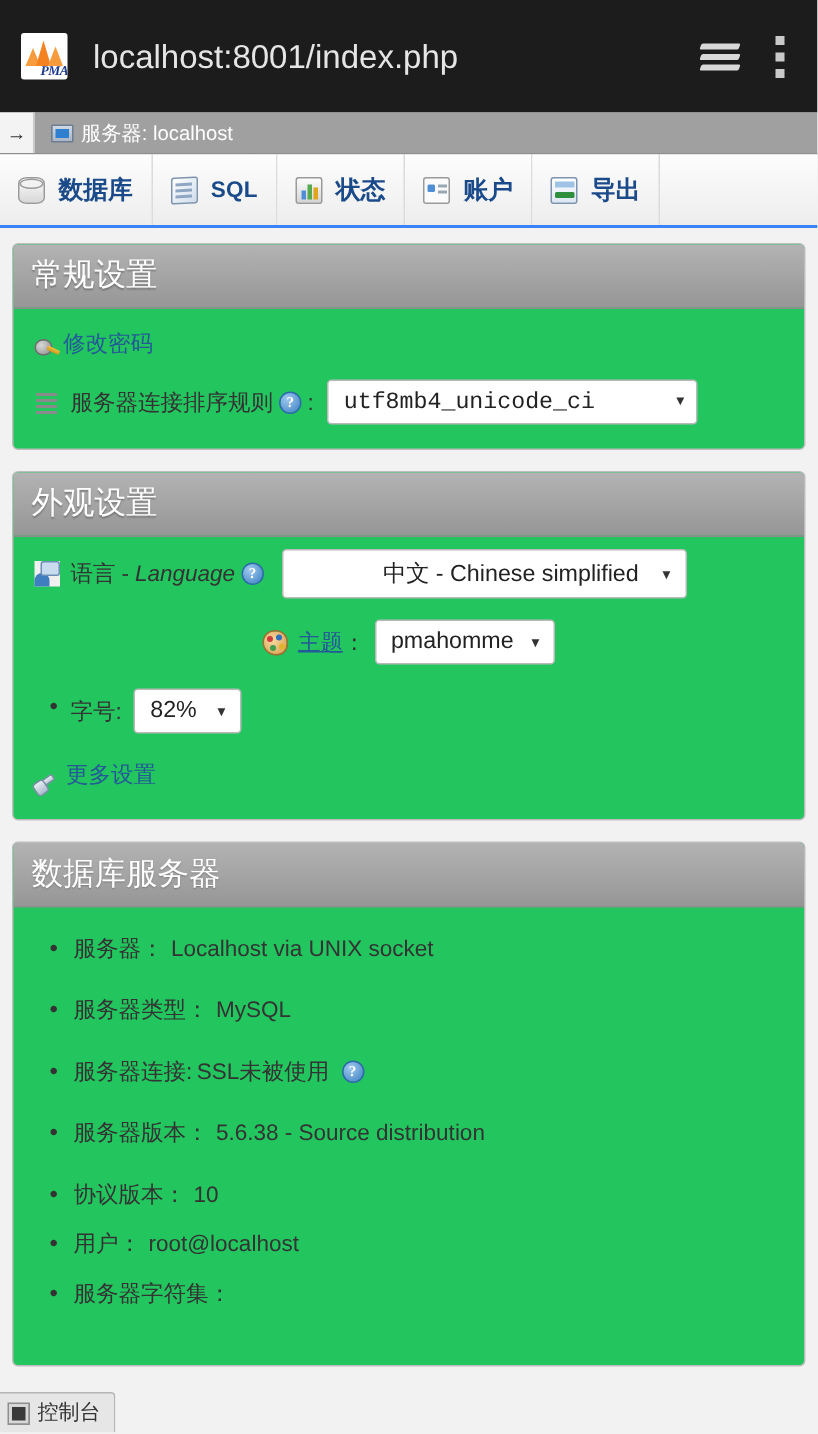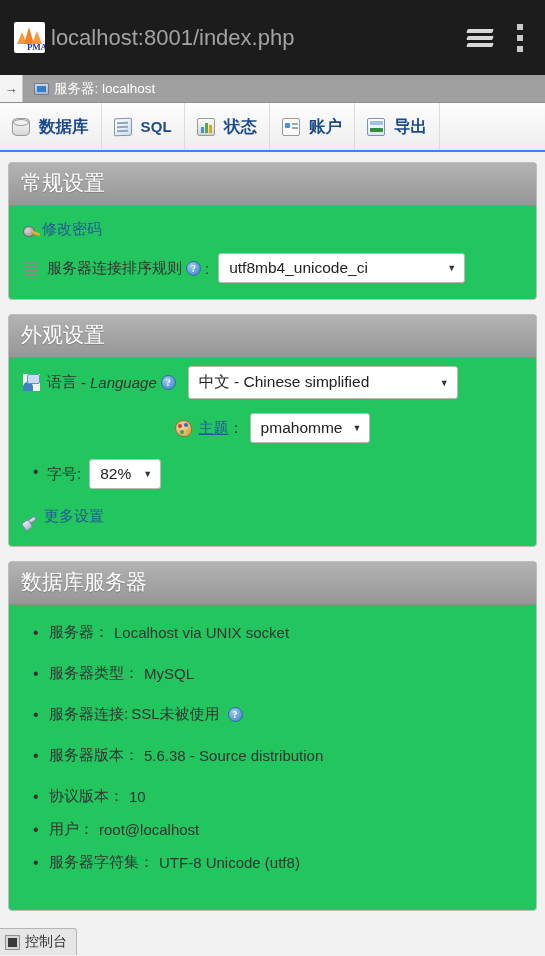--- a/index.html
+++ b/index.html
@@ -37,25 +37,26 @@
   .pma-logo .f1 { left: 3px; border-bottom-color:#f89b3c; border-bottom-width: 12px;}
   .pma-logo .f2 { left: 10px; border-bottom-width: 17px; bottom: 9px; }
   .pma-logo .f3 { left: 18px; border-bottom-color:#f89b3c; border-bottom-width: 13px;}
   .pma-logo .pma-text {
     position: absolute; bottom: 1px; left: 13px; right: 0;
     text-align: center;
     font-size: 9px; font-weight: bold;
     color: #1d3a8f;
     font-family: "Liberation Serif", serif;
     letter-spacing: -0.3px;
+    font-style: italic;
   }
   .url-text {
-    color: #a3a3a3;
+    color: #e5e5e5;
     font-size: 22px;
-    margin-left: 6px;
+    margin-left: 17px;
     flex: 1 1 auto;
     white-space: nowrap;
     overflow: hidden;
   }
   .tabs-stack-icon {
     width: 28px; height: 22px;
     position: relative;
     margin-right: 22px;
     flex: 0 0 auto;
   }
@@ -326,21 +327,21 @@
     background: #ffffff;
     border: 1px solid #b9b9b9;
     border-radius: 3px;
     padding: 5px 8px 5px 10px;
     font-size: 15.5px;
     color: #222;
     gap: 14px;
     white-space: nowrap;
   }
   .sel .caret { font-size: 9px; color: #333; }
-  .sel-collation { width: 247px; }
+  .sel-collation { width: 247px; font-family: Liberation Mono, monospace; }
   .sel-lang { width: 270px; }
 
   .italic { font-style: italic; }
 
   ul.srv { list-style: none; padding-left: 26px; }
   ul.srv li {
     position: relative;
     font-size: 15px;
     color: #333;
     margin-bottom: 22px;
@@ -467,21 +468,21 @@
 
   <div class="panel">
     <div class="panel-head">外观设置</div>
     <div class="panel-body" style="padding-top:8px;padding-bottom:20px;">
       <div class="row">
         <span class="mini ic-lang"></span>
         <span class="label">语言</span>
         <span class="label" style="margin:0 4px;">-</span>
         <span class="label italic">Language</span>
         <span class="ic-help">?</span>
-        <span class="sel sel-lang" style="margin-left:8px;">
+        <span class="sel sel-lang" style="margin-left:8px;justify-content:flex-end;">
           <span>中文 - Chinese simplified</span>
           <span class="caret">▼</span>
         </span>
       </div>
 
       <div class="row" style="margin-bottom:16px;justify-content:center;">
         <span class="mini ic-palette"></span>
         <a class="link u">主题</a>
         <span class="label">：</span>
         <span class="sel" style="margin-left:6px;gap:10px;">
@@ -536,21 +537,20 @@
           <span>10</span>
         </li>
         <li style="margin-bottom:14px;">
           <span>用户：</span>
           <span style="width:5px"></span>
           <span>root@localhost</span>
         </li>
         <li>
           <span>服务器字符集：</span>
           <span style="width:5px"></span>
-          <span>UTF-8 Unicode (utf8)</span>
         </li>
       </ul>
     </div>
   </div>
 
   <div class="console-tab">
     <span class="console-sq"></span>
     <span>控制台</span>
   </div>
 </div>

